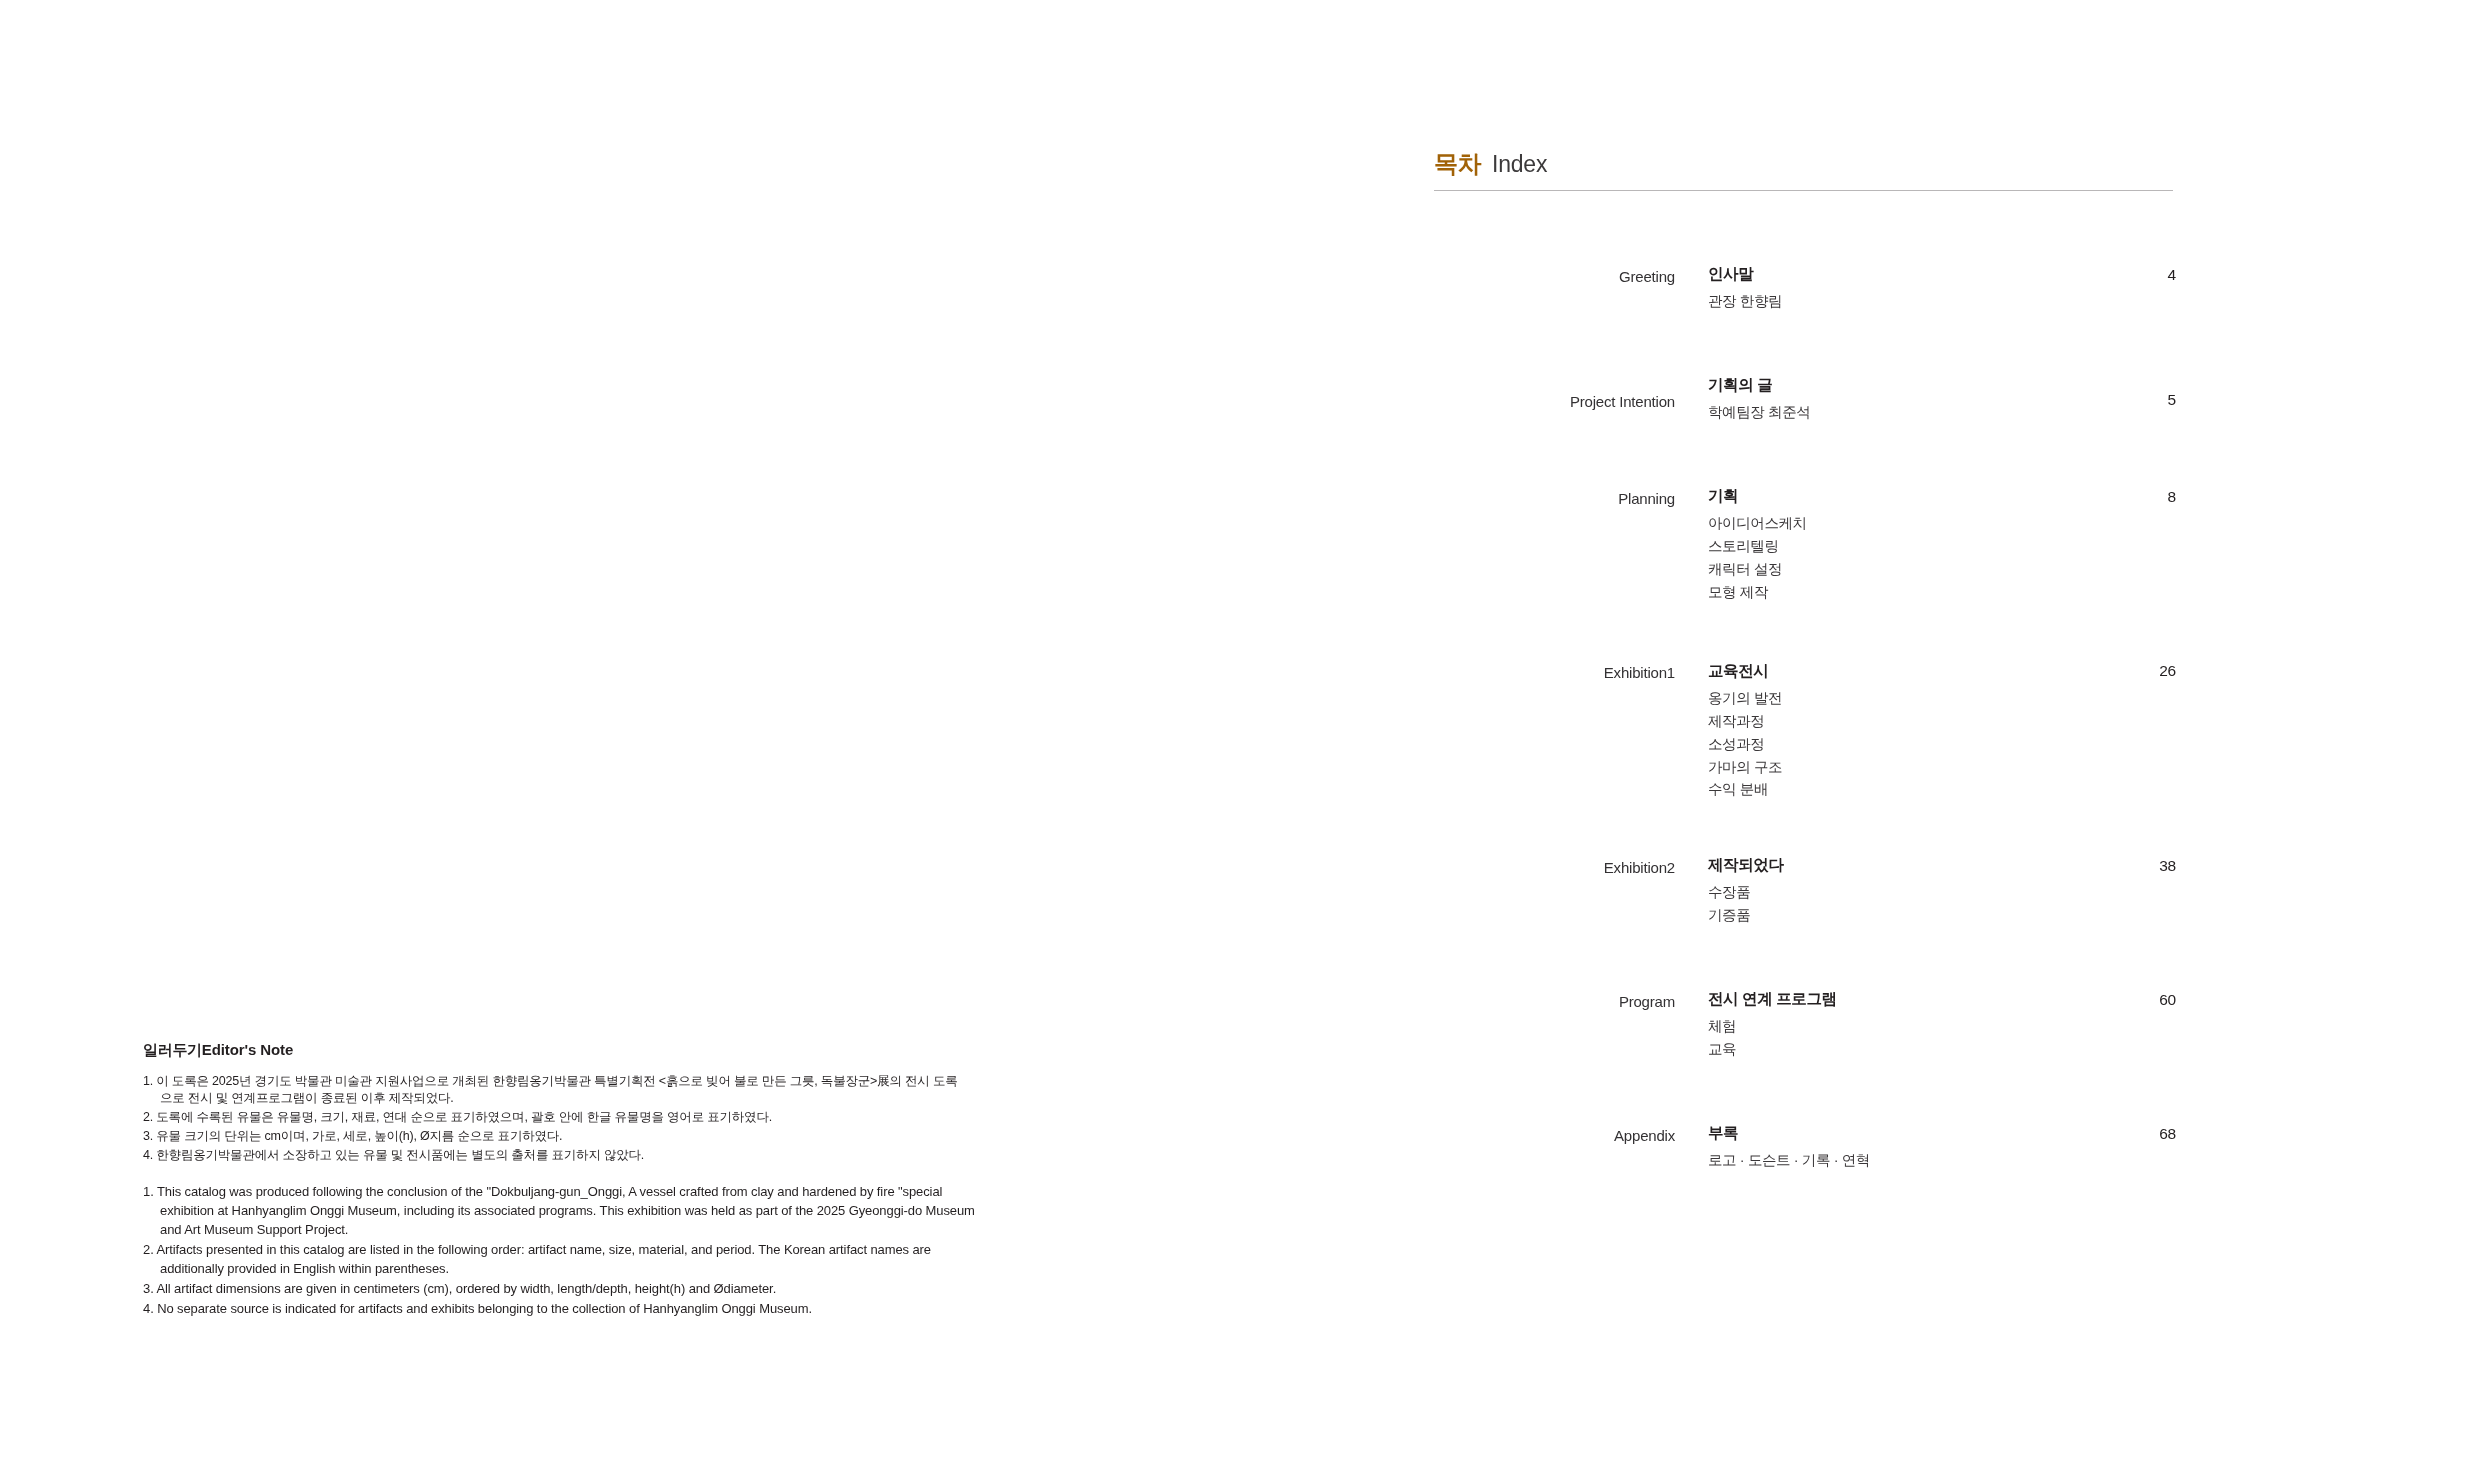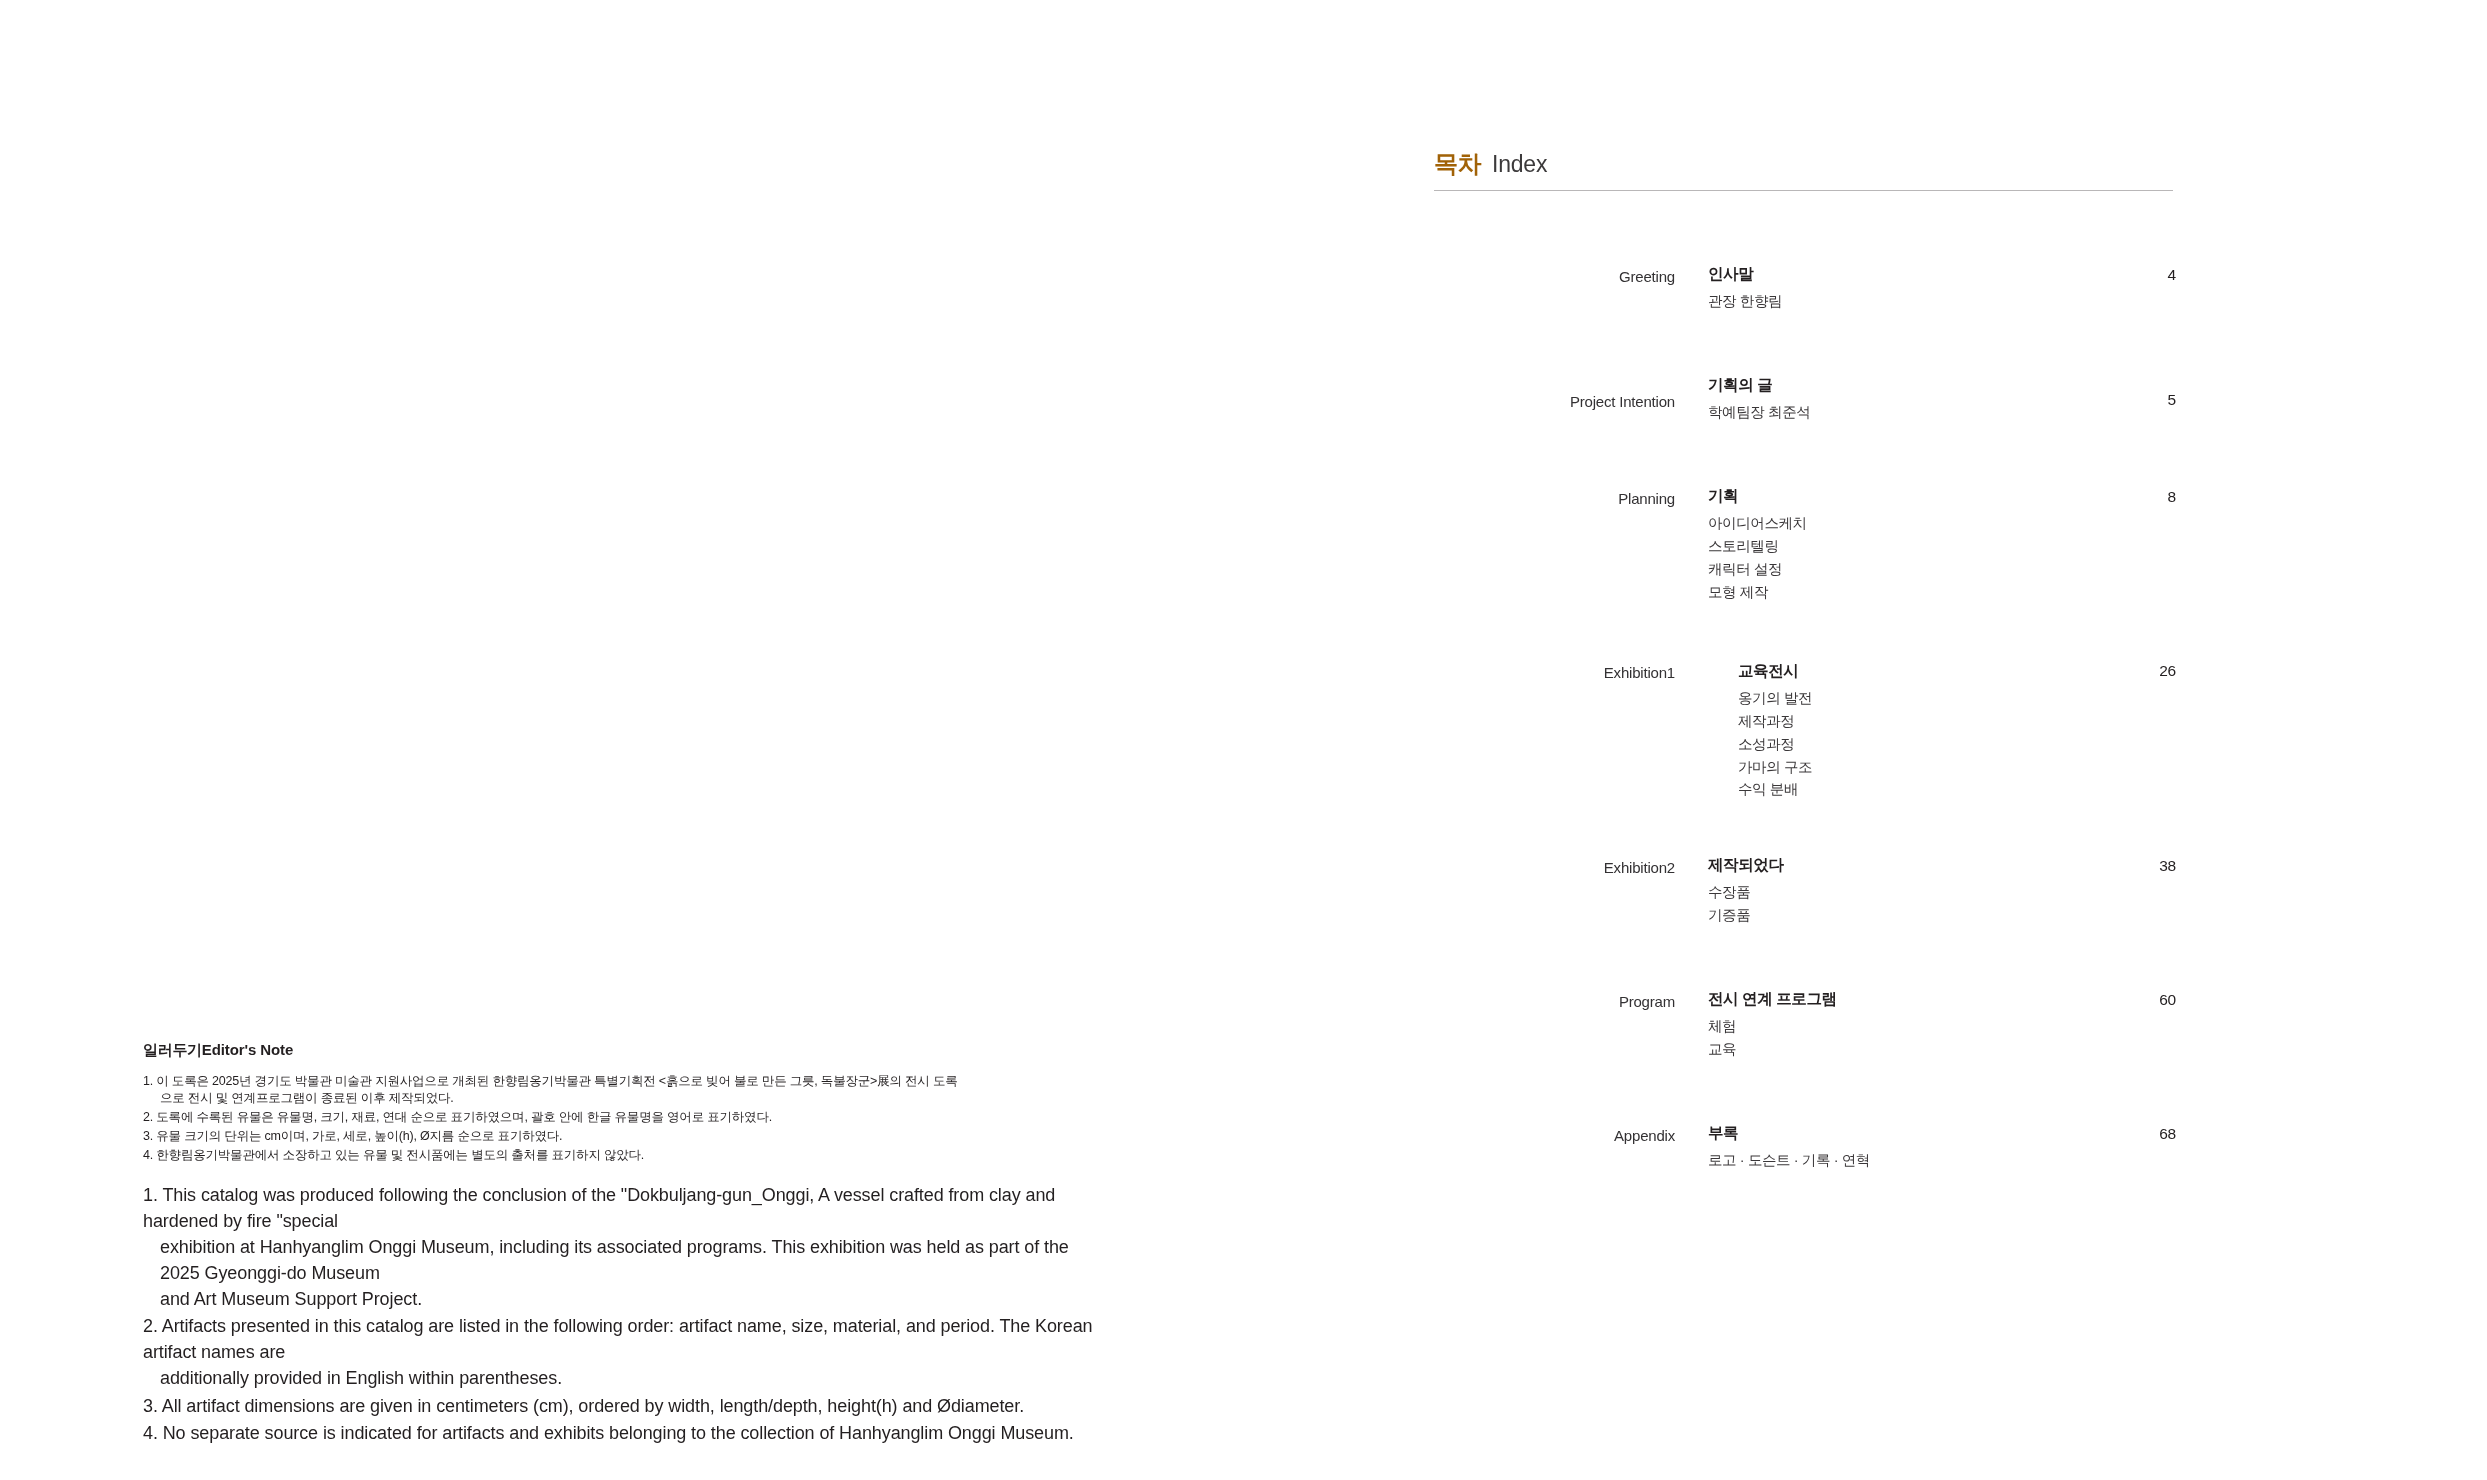--- a/index.html
+++ b/index.html
@@ -61,21 +61,21 @@
   }
   .note-list li .cont {
     display: block;
     padding-left: 17px;
   }
 
   .note-list.en-list {
     margin-top: 19px;
   }
   .note-list.en-list li {
-    font-size: 18px;
+    font-size: 13px;
     line-height: 1.44;
     letter-spacing: -0.1px;
     margin-bottom: 1.5px;
   }
 
   
   #right-page {
     position: absolute;
     left: 1243px;
     top: 0;
@@ -260,21 +260,21 @@
         <ul class="sub-list">
           <li>아이디어스케치</li>
           <li>스토리텔링</li>
           <li>캐릭터 설정</li>
           <li>모형 제작</li>
         </ul>
       </div>
       <div class="col-page">8</div>
     </div>
 
-    <div class="index-row" style="margin-top:58px;gap:30px;">
+    <div class="index-row" style="margin-top:58px;">
       <div class="col-en">Exhibition1</div>
       <div class="col-mid">
         <div class="col-ko-title">교육전시</div>
         <ul class="sub-list">
           <li>옹기의 발전</li>
           <li>제작과정</li>
           <li>소성과정</li>
           <li>가마의 구조</li>
           <li>수익 분배</li>
         </ul>

